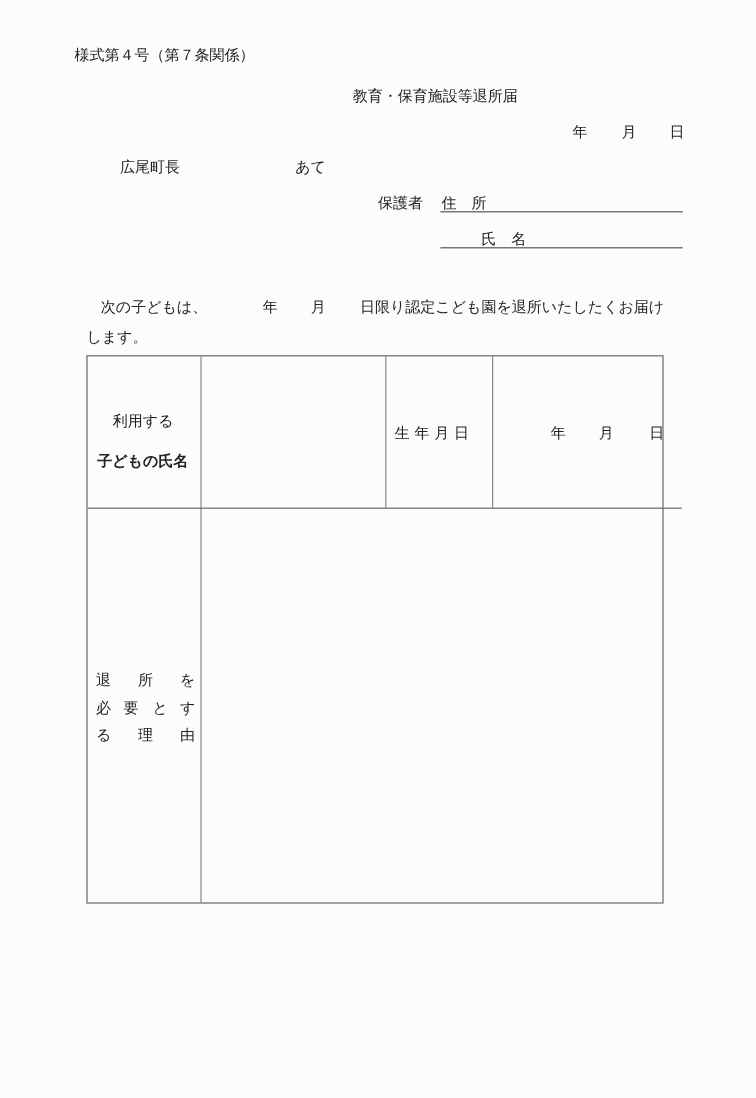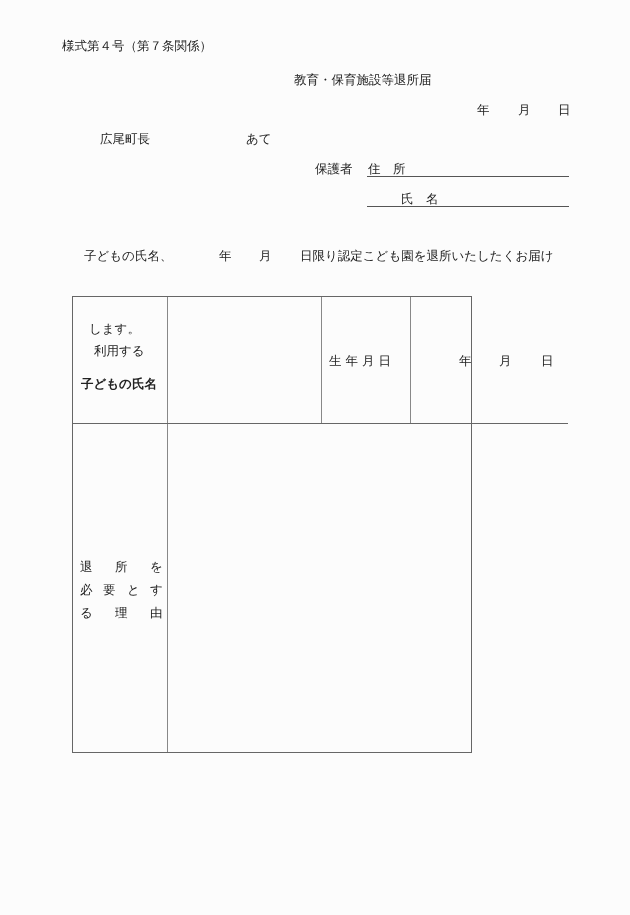--- a/index.html
+++ b/index.html
@@ -7,21 +7,21 @@
       width: 630px; height: 915px;
       background: #fcfcfc;
       font-family: "DejaVu Serif", "Liberation Serif", serif;
       color: #222;
       position: relative;
       overflow: hidden;
       font-size: 12.5px;
     }
     .abs { position: absolute; white-space: nowrap; line-height: 1; font-family: Liberation Serif, serif; }
     .ul { position: absolute; height: 0; border-top: 1px solid #555; }
-    .tbl { position: absolute; left: 72px; top: 296px; width: 400px; height: 457px; border: 1px solid #666; box-sizing: border-box; }
+    .tbl { position: absolute; left: 72px; top: 296px; width: 481px; height: 457px; border: 1px solid #666; box-sizing: border-box; }
     .vline { position: absolute; width: 0; border-left: 1px solid #888; }
     .hline { position: absolute; height: 0; border-top: 1px solid #666; }
     .cell-text { position: absolute; line-height: 1; white-space: nowrap; }
   </style>
 </head>
 <body>
 
 <div class="abs" style="left:62px; top:40px;">様式第４号（第７条関係）</div>
 
 <div class="abs" style="left:254px; top:74px;margin-left:40px;">教育・保育施設等退所届</div>
@@ -39,25 +39,25 @@
 
 <div>
   <span class="abs" style="left:315px; top:163px;">保護者</span>
   <span class="abs" style="left:368px; top:163px;">住　所</span>
   <div class="ul" style="left:367px; top:176px; width:202px;"></div>
   <span class="abs" style="left:368px; top:193px;margin-left:33px;">氏　名</span>
   <div class="ul" style="left:367px; top:206px; width:202px;"></div>
 </div>
 
 <div>
-  <span class="abs" style="left:84px; top:250px;">子どもの氏名、</span>
+  <span class="abs" style="left:84px; top:250px;">次の子どもは、</span>
   <span class="abs" style="left:219px; top:250px;">年</span>
   <span class="abs" style="left:259px; top:250px;">月</span>
   <span class="abs" style="left:300px; top:250px;">日限り認定こども園を退所いたしたくお届け</span>
-  <span class="abs" style="left:89px; top:275px;margin-top:48px;">します。</span>
+  <span class="abs" style="left:72px; top:275px;">します。</span>
 </div>
 
 <div class="tbl">
   <div class="vline" style="left:94px; top:0; height:455px;"></div>
   <div class="vline" style="left:248px; top:0; height:126px;"></div>
   <div class="vline" style="left:337px; top:0; height:126px;"></div>
   <div class="hline" style="left:0; top:126px; width:495px;"></div>
 
   <span class="cell-text" style="left:21px; top:48px;">利用する</span>
   <span class="cell-text" style="left:8px; top:81px;font-weight:bold;">子どもの氏名</span>

